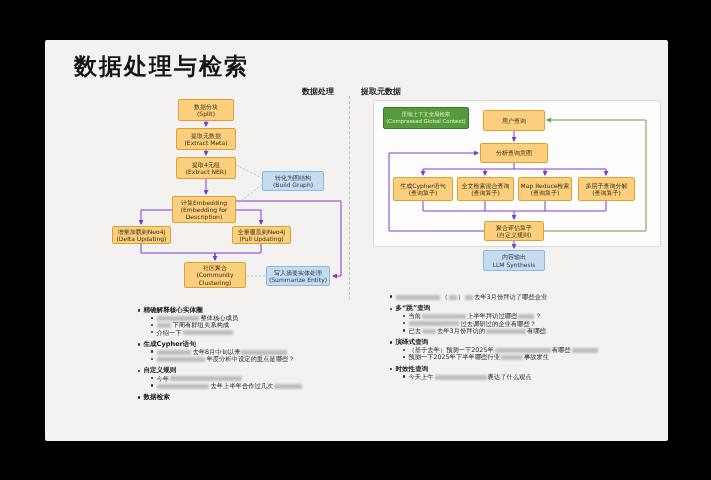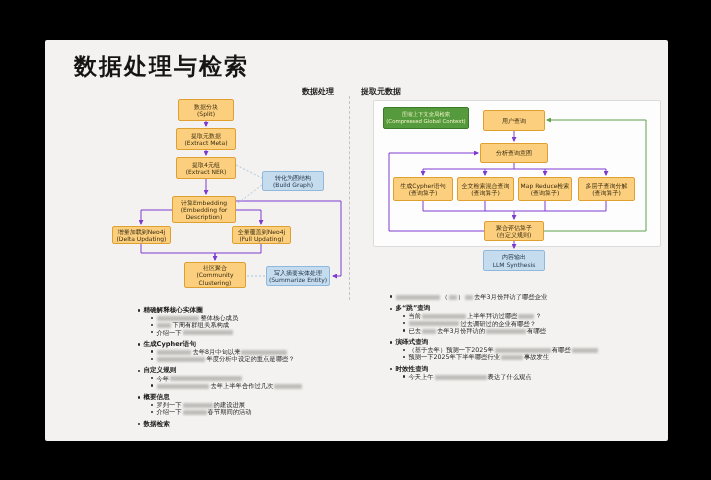--- a/index.html
+++ b/index.html
@@ -125,34 +125,20 @@
             <span class="segs"><span>今年</span><span class="redact" style="width: 72px;"></span></span>
           </div>
           <div class="bline sub">
             <span class="dot"></span>
             <span class="segs"><span class="redact" style="width: 52px;"></span><span>去年上半年合作过几次</span><span class="redact" style="width: 28px;"></span></span>
           </div>
         </div>
         <div class="topic">
           <div class="bline head">
             <span class="dot"></span>
-            <span class="segs"><span>概要信息</span></span>
-          </div>
-          <div class="bline sub">
-            <span class="dot"></span>
-            <span class="segs"><span>罗列一下</span><span class="redact" style="width: 30px;"></span><span>的建设进展</span></span>
-          </div>
-          <div class="bline sub">
-            <span class="dot"></span>
-            <span class="segs"><span>介绍一下</span><span class="redact" style="width: 24px;"></span><span>春节期间的活动</span></span>
-          </div>
-        </div>
-        <div class="topic">
-          <div class="bline head">
-            <span class="dot"></span>
             <span class="segs"><span>数据检索</span></span>
           </div>
         </div>
       </div>
     <div id="bullets-right" class="bullet-col">
         <div class="topic">
           <div class="bline head plain">
             <span class="dot"></span>
             <span class="segs"><span class="redact" style="width: 44px;"></span><span>（</span><span class="redact" style="width: 8px;"></span><span>）</span><span class="redact" style="width: 8px;"></span><span>去年3月份拜访了哪些企业</span></span>
           </div>

